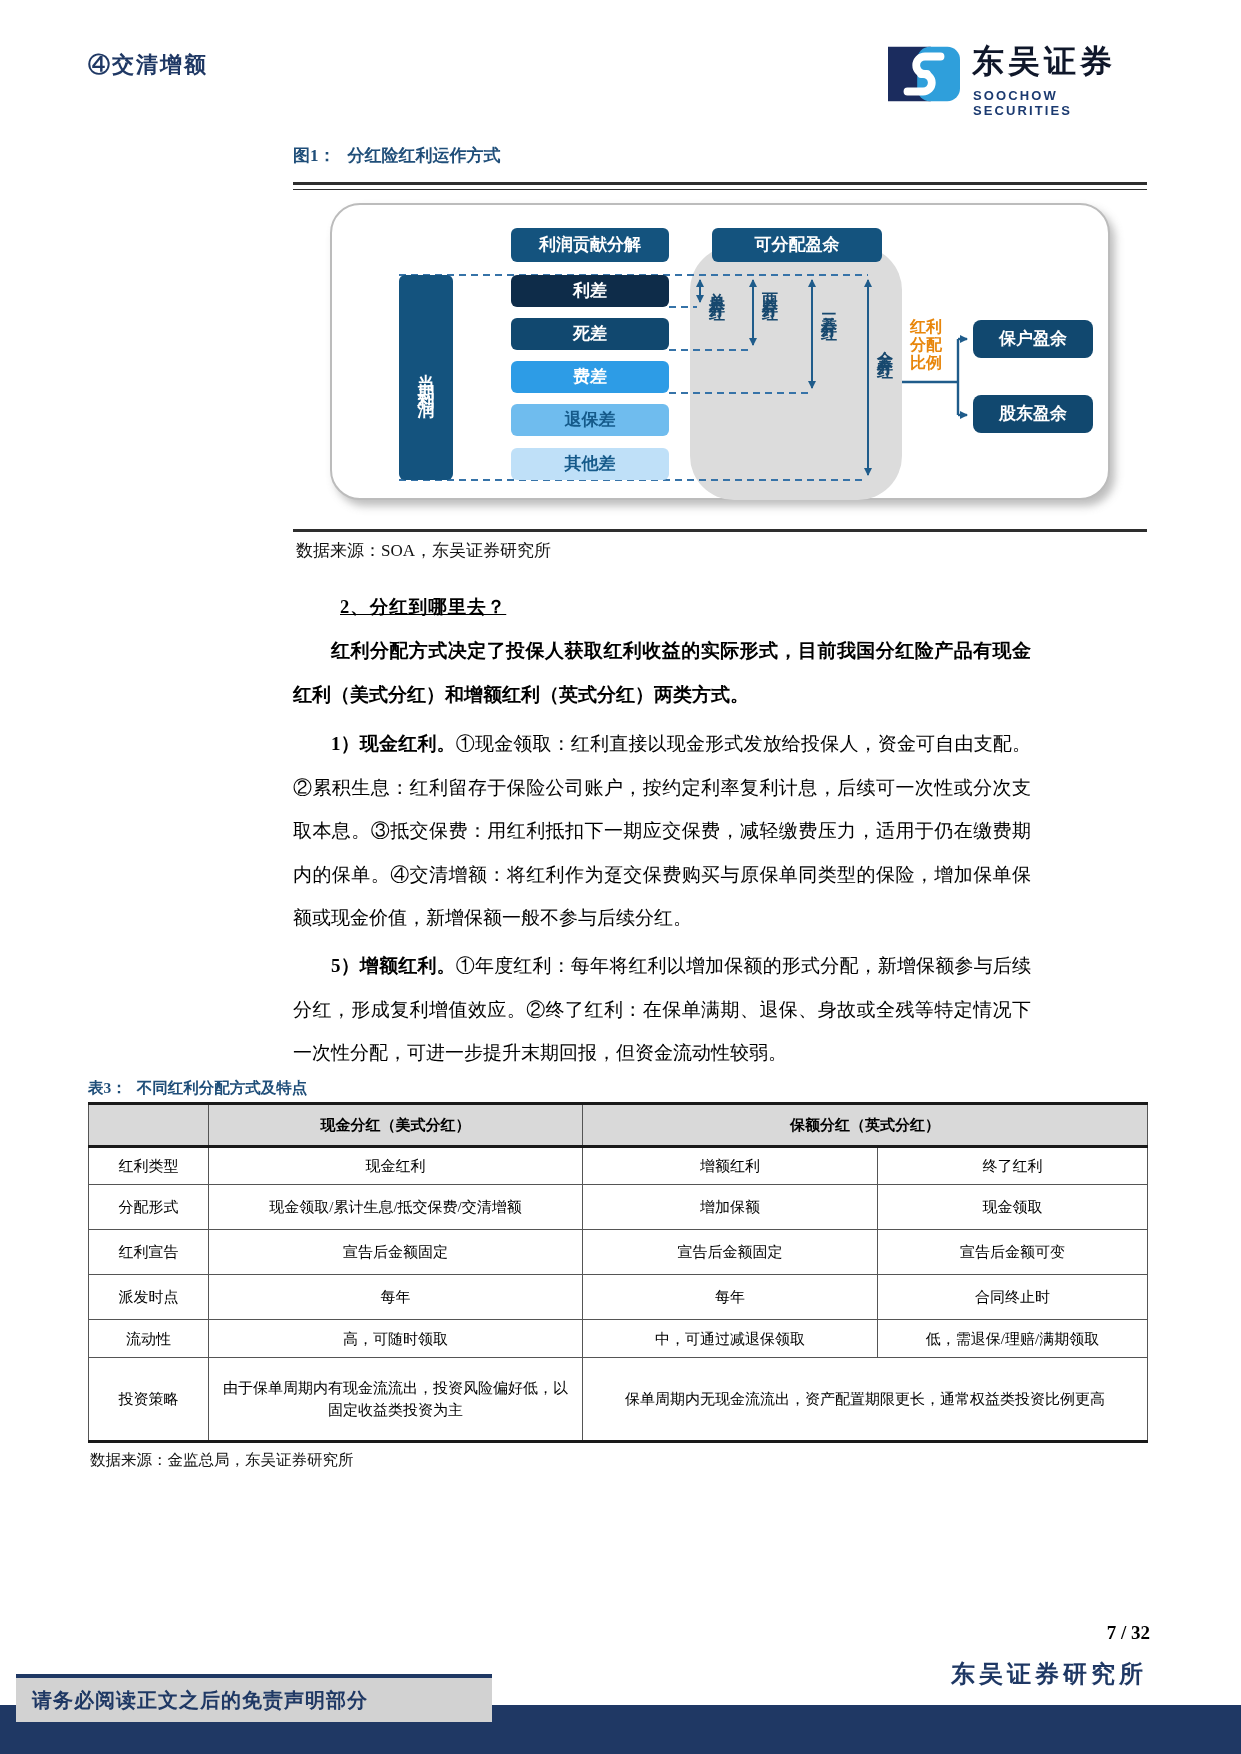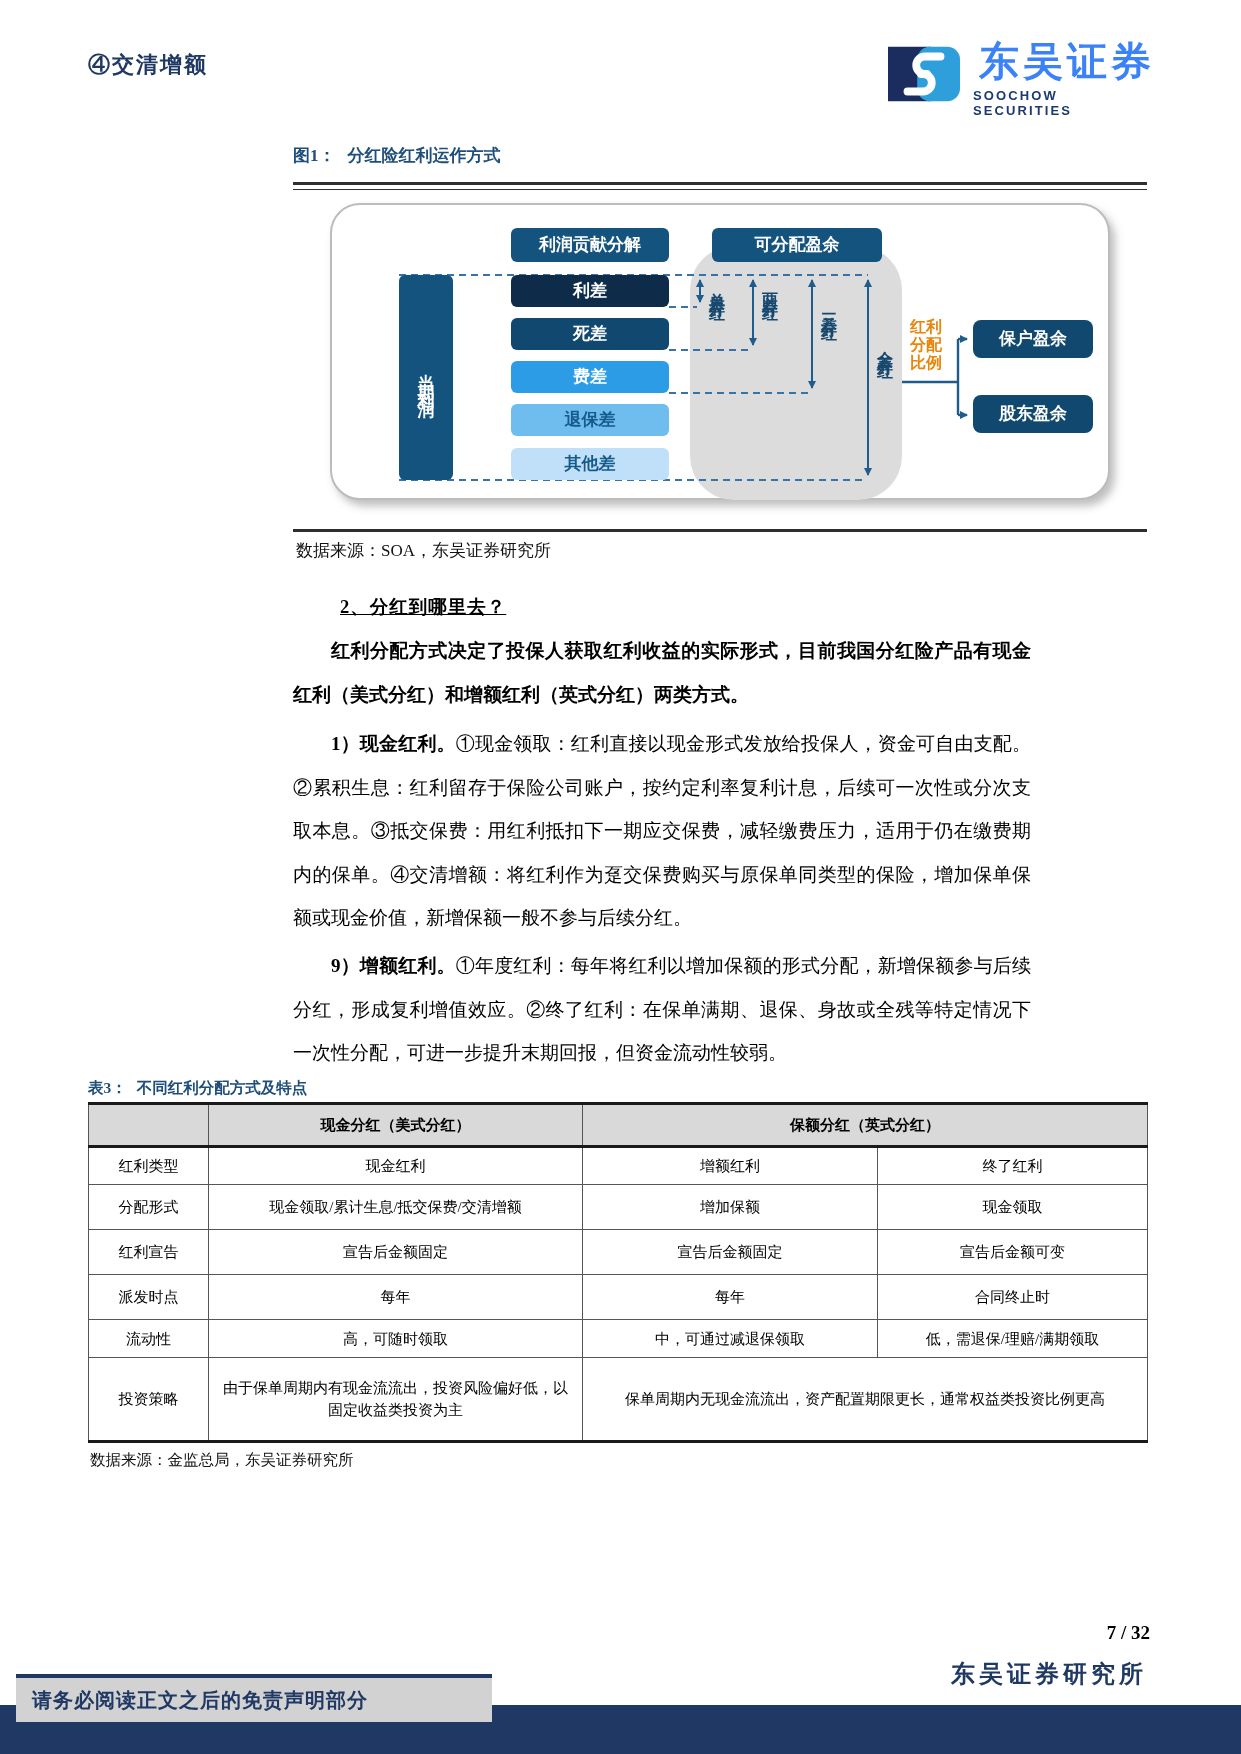--- a/index.html
+++ b/index.html
@@ -4,22 +4,22 @@
 <style>
   html,body{margin:0;padding:0;background:#fff;}
   .page{position:relative;width:1241px;height:1754px;background:#fff;overflow:hidden;
         font-family:"Liberation Serif","DejaVu Serif",serif;color:#111;}
 
   
   .report-type{position:absolute;left:88px;top:50px;font-size:22px;font-weight:bold;
                color:#1f3864;letter-spacing:2px;}
   .logo{position:absolute;left:888px;top:42px;width:268px;height:66px;}
   .logo-icon{position:absolute;left:0;top:4px;}
-  .brand-cn{position:absolute;left:91px;top:-4px;font-size:40px;line-height:46px;font-weight:bold;
-            color:#3b82f6;letter-spacing:4px;font-family:"Liberation Sans","DejaVu Sans",sans-serif;}
+  .brand-cn{position:absolute;left:84px;top:-4px;font-size:32px;line-height:46px;font-weight:bold;
+            color:#0f172a;letter-spacing:4px;font-family:"Liberation Sans","DejaVu Sans",sans-serif;}
   .brand-en{position:absolute;left:85px;top:46px;font-size:13px;font-weight:bold;color:#1b3a70;
             letter-spacing:2.1px;font-family:"Liberation Sans","DejaVu Sans",sans-serif;}
 
   
   .fig-title{position:absolute;left:293px;top:144px;font-size:17px;font-weight:bold;color:#1f4e79;}
   .fig-title .lbl{margin-right:12px;}
   .rule-top{position:absolute;left:293px;top:182px;width:854px;height:4px;
             border-top:3px solid #2e2e2e;border-bottom:1px solid #2e2e2e;}
   .rule-bottom{position:absolute;left:293px;top:529px;width:854px;height:3px;background:#2e2e2e;}
   .fig-source{position:absolute;left:296px;top:539px;font-size:17px;color:#111;}
@@ -163,21 +163,21 @@
     <div class="obx obx1">保户盈余</div>
     <div class="obx obx2">股东盈余</div>
   </div>
 
   <div class="rule-bottom"></div>
   <div class="fig-source">数据来源：SOA，东吴证券研究所</div>
 
   <div class="sec-heading">2、分红到哪里去？</div>
   <p class="para para-intro">红利分配方式决定了投保人获取红利收益的实际形式，目前我国分红险产品有现金红利（美式分红）和增额红利（英式分红）两类方式。</p>
   <p class="para para-1"><b>1）现金红利。</b><span>①现金领取：红利直接以现金形式发放给投保人，资金可自由支配。②累积生息：红利留存于保险公司账户，按约定利率复利计息，后续可一次性或分次支取本息。③抵交保费：用红利抵扣下一期应交保费，减轻缴费压力，适用于仍在缴费期内的保单。④交清增额：将红利作为趸交保费购买与原保单同类型的保险，增加保单保额或现金价值，新增保额一般不参与后续分红。</span></p>
-  <p class="para para-2"><b>9）增额红利。</b><span>①年度红利：每年将红利以增加保额的形式分配，新增保额参与后续分红，形成复利增值效应。②终了红利：在保单满期、退保、身故或全残等特定情况下一次性分配，可进一步提升末期回报，但资金流动性较弱。</span></p>
+  <p class="para para-2"><b>5）增额红利。</b><span>①年度红利：每年将红利以增加保额的形式分配，新增保额参与后续分红，形成复利增值效应。②终了红利：在保单满期、退保、身故或全残等特定情况下一次性分配，可进一步提升末期回报，但资金流动性较弱。</span></p>
 
   <div class="tbl-title">
     <span class="lbl">表3：</span><span>不同红利分配方式及特点</span>
   </div>
 
   <table class="cmp">
     <colgroup>
         <col style="width:120px">
         <col style="width:374px">
         <col style="width:295px">

